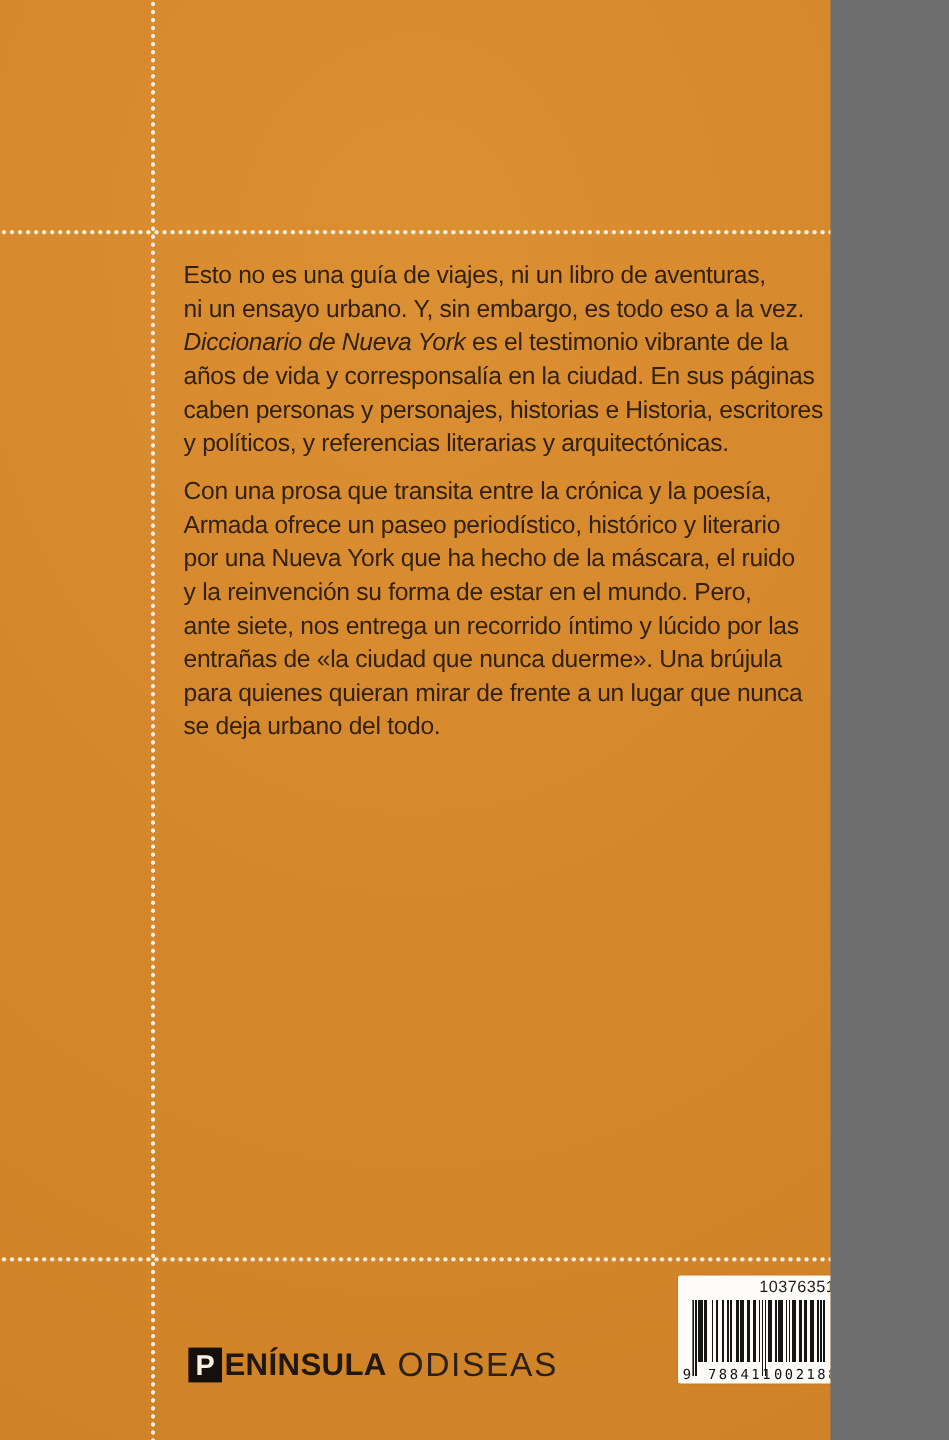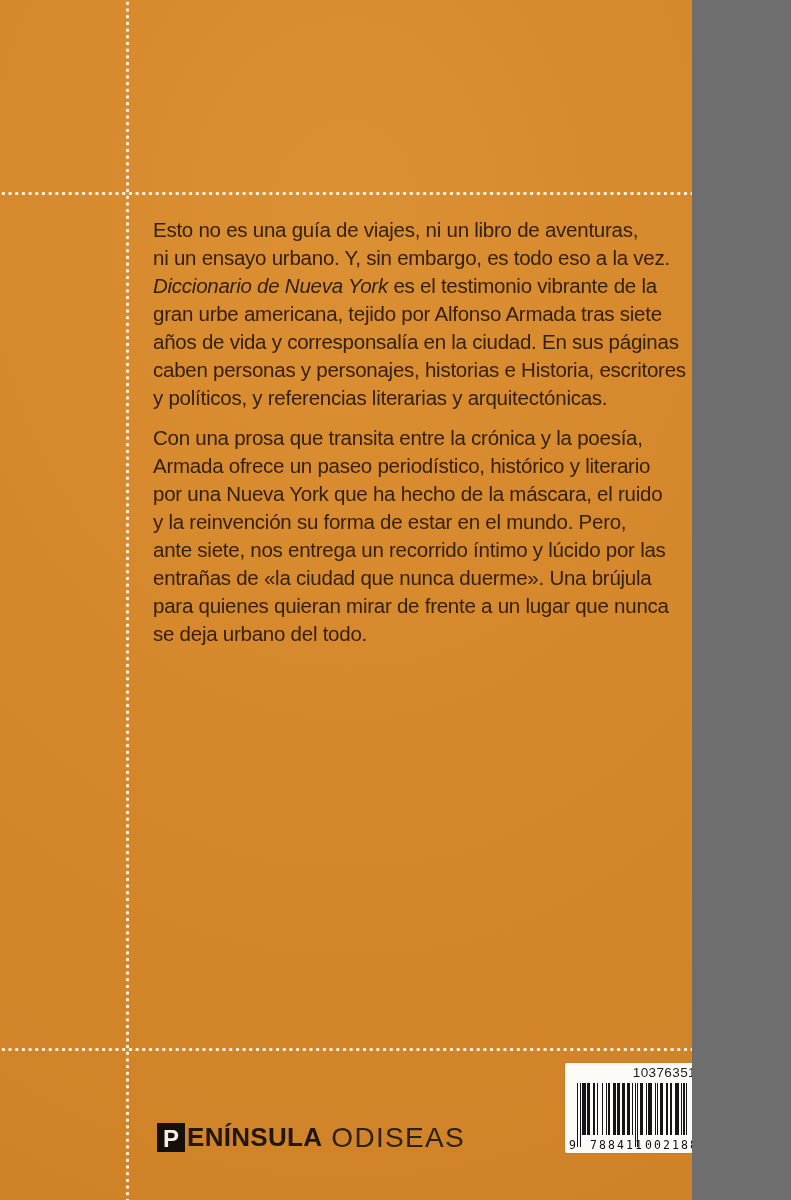--- a/index.html
+++ b/index.html
@@ -72,21 +72,20 @@
   <div class="dotline v" id="vline-left"></div>
   <div class="dotline v" id="vline-right"></div>
   <div class="dotline h" id="hline-top"></div>
   <div class="dotline h" id="hline-bottom"></div>
 
   <div class="description">
       <div class="para">
         <div class="line"><span>Esto no es una guía de viajes, ni un libro de aventuras,</span></div>
         <div class="line"><span>ni un ensayo urbano. Y, sin embargo, es todo eso a la vez.</span></div>
         <div class="line"><span class="it">Diccionario de Nueva York</span><span> es el testimonio vibrante de la</span></div>
-        <div class="line"><span>gran urbe americana, tejido por Alfonso Armada tras siete</span></div>
         <div class="line"><span>años de vida y corresponsalía en la ciudad. En sus páginas</span></div>
         <div class="line"><span>caben personas y personajes, historias e Historia, escritores</span></div>
         <div class="line"><span>y políticos, y referencias literarias y arquitectónicas.</span></div>
       </div>
       <div class="para">
         <div class="line"><span>Con una prosa que transita entre la crónica y la poesía,</span></div>
         <div class="line"><span>Armada ofrece un paseo periodístico, histórico y literario</span></div>
         <div class="line"><span>por una Nueva York que ha hecho de la máscara, el ruido</span></div>
         <div class="line"><span>y la reinvención su forma de estar en el mundo. Pero,</span></div>
         <div class="line"><span>ante siete, nos entrega un recorrido íntimo y lúcido por las</span></div>

